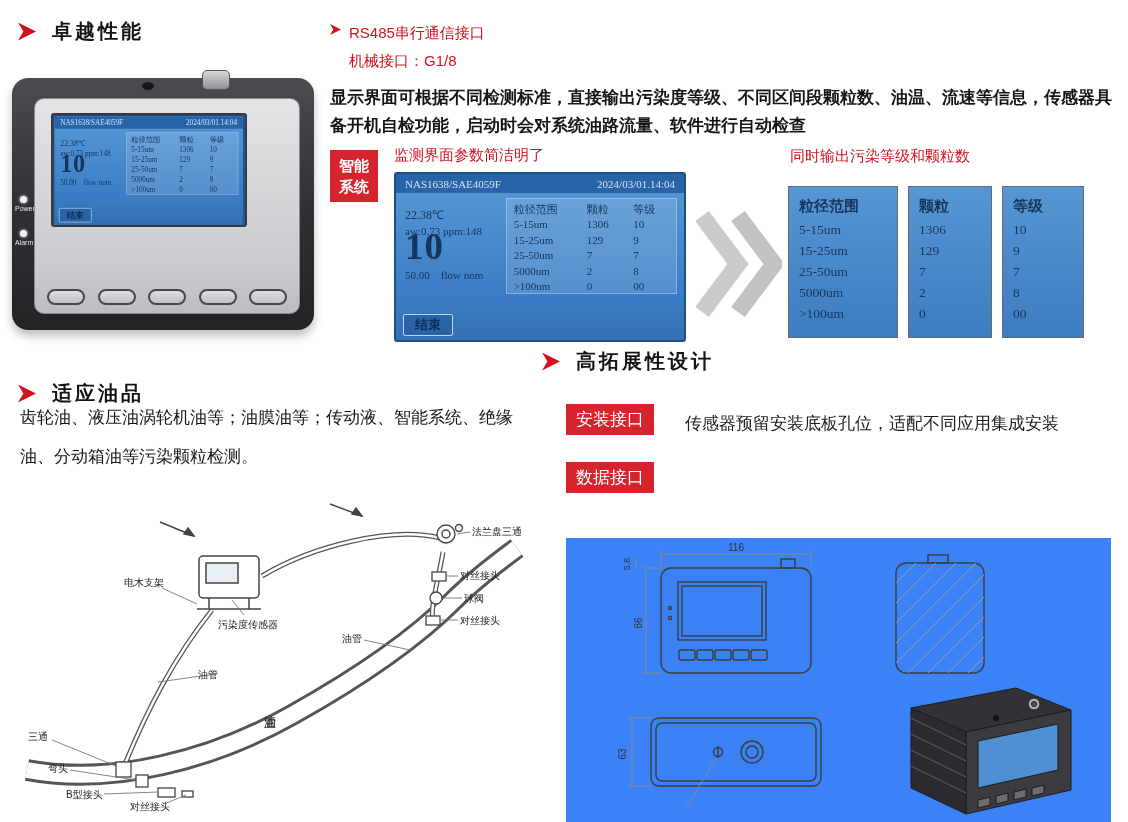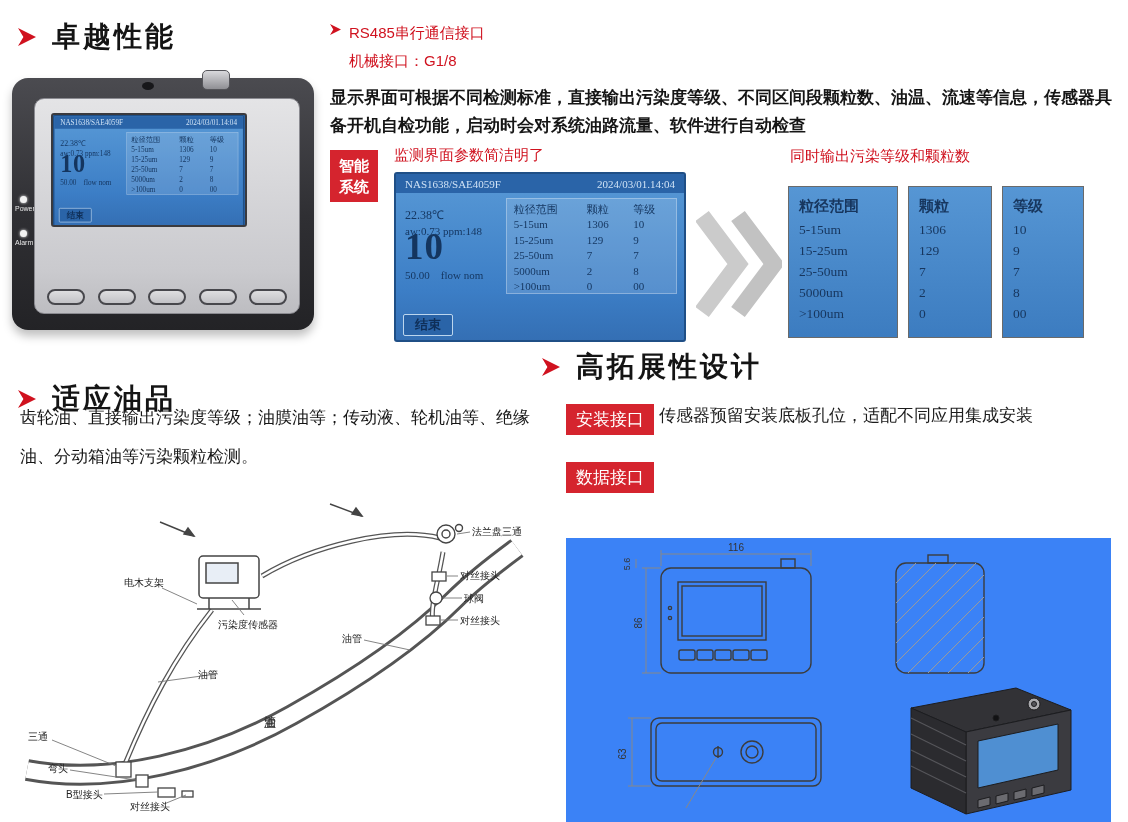--- a/index.html
+++ b/index.html
@@ -11,21 +11,21 @@
   .abs { position:absolute; }
 
   
   .sec-head { display:flex; align-items:center; gap:16px; }
   .arrow-bullet {
     width:18px; height:18px; background:#d0121f;
     clip-path: polygon(0 0, 100% 50%, 0 100%, 30% 50%);
     flex:0 0 auto;
   }
   .arrow-bullet.small { width:11px; height:11px; }
-  .sec-title { font-size:28px; font-weight:bold; color:#141414; letter-spacing:3px; }
+  .sec-title { font-size:20px; font-weight:bold; color:#141414; letter-spacing:3px; }
   .red { color:#d0121f; }
 
   
   .rs-line { display:flex; gap:8px; font-size:15px; }
   .mech-line { font-size:15px; margin-left:19px; margin-top:6px; }
   .desc { width:790px; font-size:17px; font-weight:bold; line-height:1.62; color:#151515; }
 
   .badge {
     background:#d5242e; color:#fff; display:inline-block;
   }
@@ -111,21 +111,21 @@
   .out-panel {
     background:linear-gradient(180deg,#5696d4,#3c7cc0);
     border:1px solid #6a6a6a;
     font-family:"Liberation Serif", serif; color:#17365e;
     padding:8px 10px; height:152px; font-size:13.5px; line-height:1.55;
   }
   .op-head { font-size:15px; font-weight:bold; margin-bottom:2px; }
   .p1 { width:110px; } .p2 { width:84px; } .p3 { width:82px; }
 
   
-  .feat-row { display:flex; align-items:flex-start; gap:5px; }
+  .feat-row { display:flex; align-items:flex-end; gap:31px; }
   .feat-text { font-size:17px; color:#1c1c1c; }
   .tech-panel { background:#3b82f6;margin-top:36px; }
 
   .oils-text { width:512px; font-size:17px; line-height:2.3; color:#161616; }
 
   svg text { font-family:"Liberation Sans", sans-serif; }
 </style>
 </head>
 <body>
 
@@ -299,21 +299,21 @@
     <div>8</div>
     <div>00</div>
   </div>
 </div>
 
 <div class="abs sec-head" style="left:18px; top:352px;margin-top:28px;">
   <span class="arrow-bullet"></span>
   <span class="sec-title">适应油品</span>
 </div>
 
-<div class="abs oils-text" style="left:20px; top:398px;">齿轮油、直接输出污染度等级；油膜油等；传动液、轮机油等、绝缘油、分动箱油等污染颗粒检测。</div>
+<div class="abs oils-text" style="left:20px; top:398px;">齿轮油、液压油涡轮机油等；油膜油等；传动液、智能系统、绝缘油、分动箱油等污染颗粒检测。</div>
 
 <svg class="abs" style="left:12px; top:478px;" width="532" height="336" viewBox="0 0 532 336">
 
   <g>
     <path d="M 15 292 C 100 308, 200 282, 280 237 C 350 198, 402 162, 442 122 C 462 102, 482 87, 505 70" fill="none" stroke="#555" stroke-width="22"></path>
     <path d="M 15 292 C 100 308, 200 282, 280 237 C 350 198, 402 162, 442 122 C 462 102, 482 87, 505 70" fill="none" stroke="#ffffff" stroke-width="16"></path>
   </g>
 
   <text x="258" y="228" font-size="12" fill="#333" style="writing-mode:vertical-rl;">主油管</text>
 

